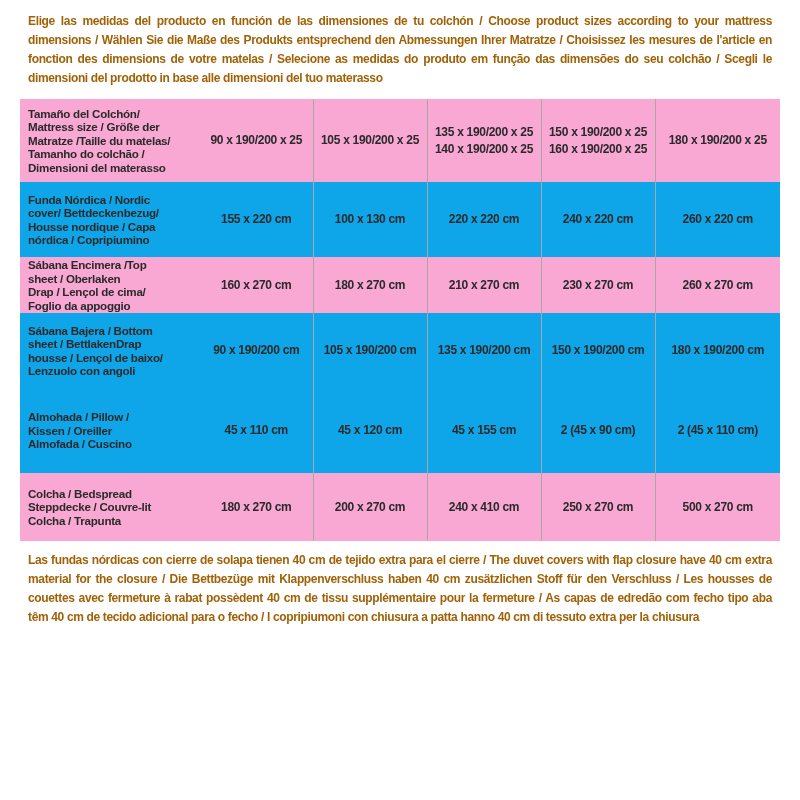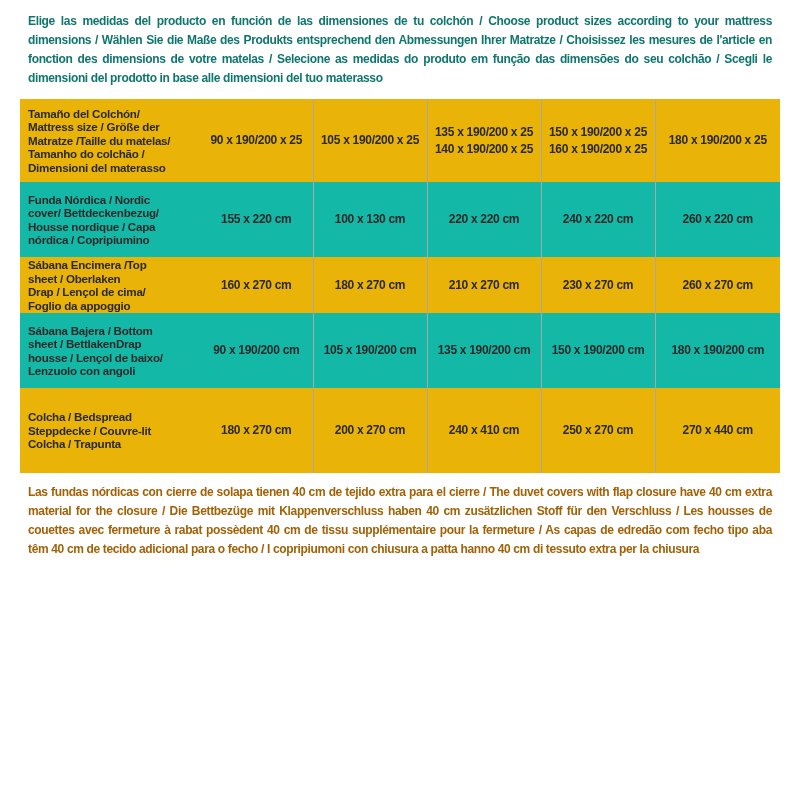--- a/index.html
+++ b/index.html
@@ -17,36 +17,36 @@
     width: 800px;
     height: 800px;
     background: #ffffff;
   }
   .intro {
     margin: 12px 28px 0 28px;
     font-size: 12px;
     line-height: 19px;
     letter-spacing: -0.35px;
     text-align: justify;
-    color: #0f766e;
+    color: #a16207;
   }
   table.size-table {
     border-collapse: collapse;
     table-layout: fixed;
     width: 760px;
     margin: 11px 20px 0 20px;
   }
   table.size-table col.c-label { width: 180px; }
   table.size-table col.c1 { width: 113px; }
   table.size-table col.c2 { width: 114px; }
   table.size-table col.c3 { width: 114px; }
   table.size-table col.c4 { width: 114px; }
   table.size-table col.c5 { width: 125px; }
-  tr.dark  { background: #eab308; }
-  tr.light { background: #14b8a6; }
+  tr.dark  { background: #f9a8d4; }
+  tr.light { background: #0ea5e9; }
   tbody tr:nth-child(1) { height: 83px; }
   tbody tr:nth-child(2) { height: 75px; }
   tbody tr:nth-child(3) { height: 55px; }
   tbody tr:nth-child(4) { height: 75px; margin-top: 10px; }
   tbody tr:nth-child(5) { height: 85px; }
   tbody tr:nth-child(6) { height: 68px; }
   tbody tr:nth-child(7) { height: 99px; }
   tbody tr:nth-child(8) { height: 73px; }
   td {
     vertical-align: middle;
@@ -136,28 +136,38 @@
         <td class="lbl">Sábana Bajera / Bottom
 sheet / BettlakenDrap
 housse / Lençol de baixo/
 Lenzuolo con angoli</td>
         <td class="val">90 x 190/200 cm</td>
         <td class="val sep">105 x 190/200 cm</td>
         <td class="val sep">135 x 190/200 cm</td>
         <td class="val sep">150 x 190/200 cm</td>
         <td class="val sep">180 x 190/200 cm</td>
       </tr>
+      <tr class="light">
+        <td class="lbl">Almohada  / Pillow /
+Kissen / Oreiller
+Almofada / Cuscino</td>
+        <td class="val">45 x 110 cm</td>
+        <td class="val sep">45 x 120 cm</td>
+        <td class="val sep">45 x 155 cm</td>
+        <td class="val sep">2 (45 x 90 cm)</td>
+        <td class="val sep">2 (45 x 110 cm)</td>
+      </tr>
       <tr class="dark">
         <td class="lbl">Colcha / Bedspread
 Steppdecke / Couvre-lit
 Colcha / Trapunta</td>
         <td class="val">180 x 270 cm</td>
         <td class="val sep">200 x 270 cm</td>
         <td class="val sep">240 x 410 cm</td>
         <td class="val sep">250 x 270 cm</td>
-        <td class="val sep">270 x 440 cm</td>
+        <td class="val sep">500 x 270 cm</td>
       </tr>
     </tbody>
   </table>
 
   <p class="note">Las fundas nórdicas con cierre de solapa tienen 40 cm de tejido extra para el cierre / The duvet covers with flap closure have 40 cm extra material for the closure / Die Bettbezüge mit Klappenverschluss haben 40 cm zusätzlichen Stoff für den Verschluss / Les housses de couettes avec fermeture à rabat possèdent 40 cm de tissu supplémentaire pour la fermeture / As capas de edredão com fecho tipo aba têm 40 cm de tecido adicional para o fecho / I copripiumoni con chiusura a patta hanno 40 cm di tessuto extra per la chiusura</p>
 
 </div>
 
 </body></html>

